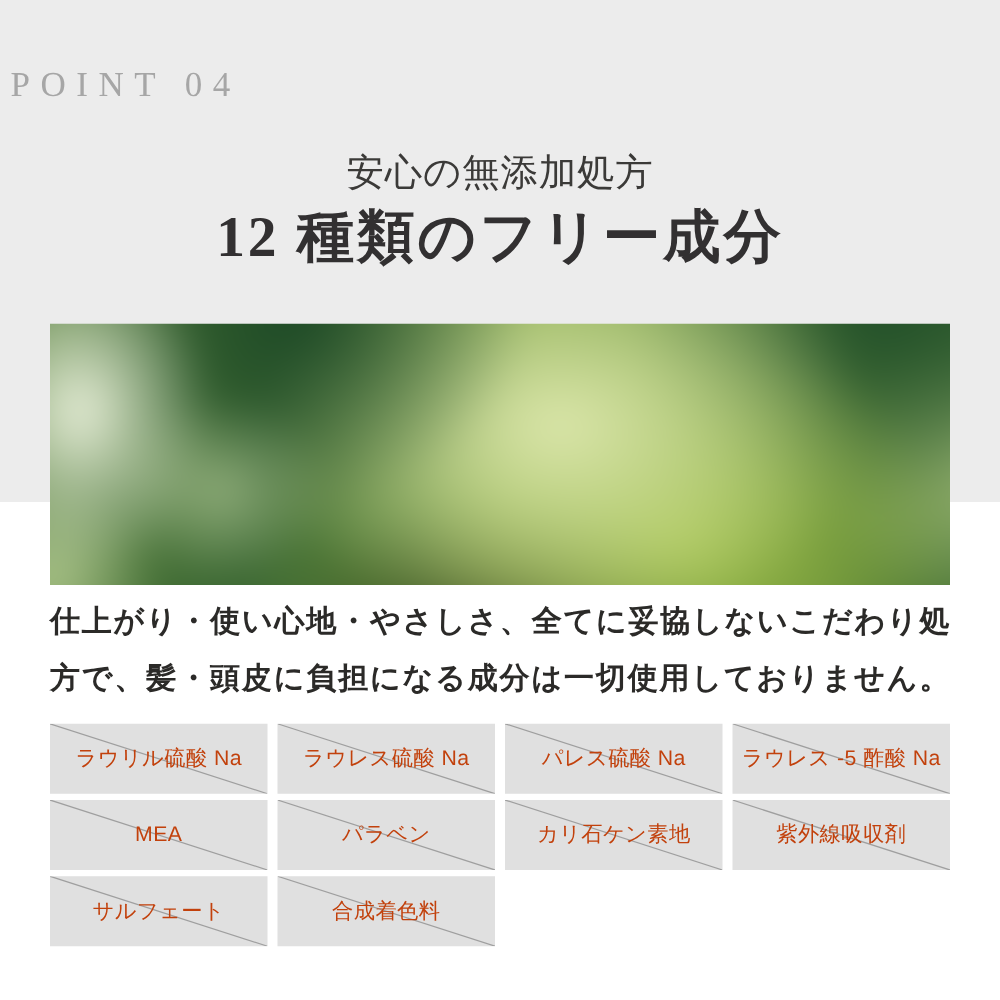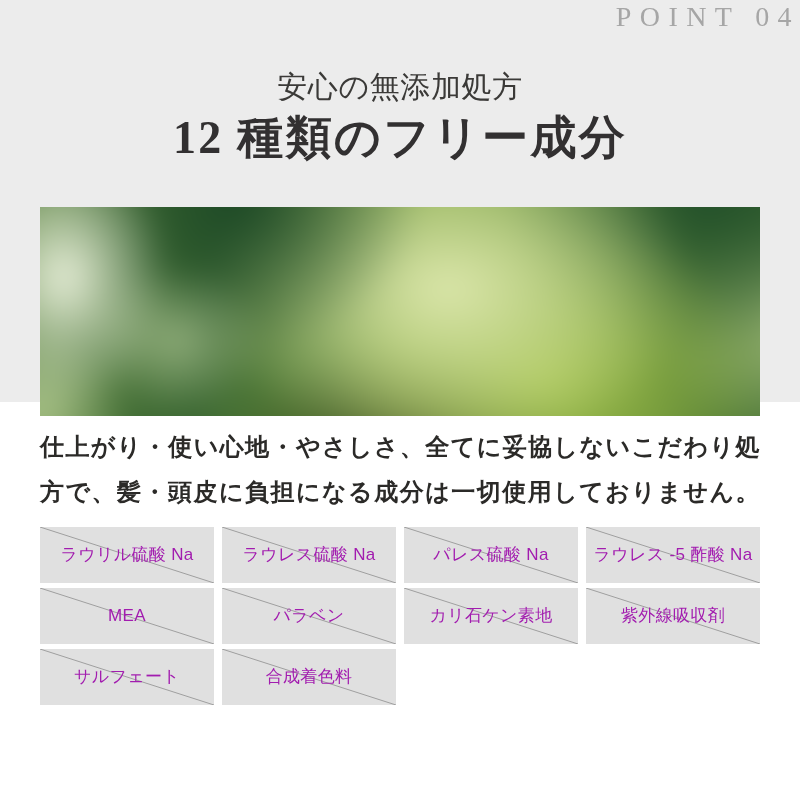--- a/index.html
+++ b/index.html
@@ -16,21 +16,22 @@
   }
   .page {
     position: relative;
     width: 800px;
     height: 800px;
   }
 
   
   .point-label {
     margin-top: 0;
-    text-align: right;
+    padding-top: 52px;
+    text-align: left;
     font-family: "Liberation Serif", "DejaVu Serif", serif;
     font-size: 28px;
     line-height: 1.2;
     letter-spacing: 0.30em;
     text-indent: 0.30em; 
     color: #a6a6a6;
   }
   .subtitle {
     margin: 36px 0 0 0;
     text-align: center;
@@ -75,20 +76,21 @@
       radial-gradient(260px 210px at 88% 10%, rgba(28,74,40,0.9),    rgba(28,74,40,0) 78%),
       radial-gradient(190px 160px at 100% 55%,rgba(190,212,140,0.8), rgba(190,212,140,0) 78%),
       radial-gradient(240px 200px at 80% 95%, rgba(100,140,50,0.7),  rgba(100,140,50,0) 80%),
       linear-gradient(100deg, #527c36 0%, #3a6632 28%, #7ca23f 52%, #6b9440 72%, #2f5c2e 100%);
   }
 
   
   .description {
     width: 720px;
     margin: 8px auto 0 auto;
+    font-family: Liberation Serif, serif;
   }
   .description .line {
     font-size: 24px;
     font-weight: 700;
     line-height: 45px;
     color: #2b2a28;
     letter-spacing: 0.5px;
     text-align: justify;
     text-align-last: justify;
     white-space: nowrap;
@@ -115,21 +117,21 @@
     position: absolute;
     inset: 0;
     width: 100%;
     height: 100%;
   }
   .cell .label {
     position: relative;
     font-size: 17px;
     font-weight: 500;
     letter-spacing: 0.02em;
-    color: #a21caf;
+    color: #c2410c;
     line-height: 1.25;
     white-space: pre-line;
   }
   .cell.small .label {
     font-size: 16px;
   }
 </style>
 </head>
 <body>
 

